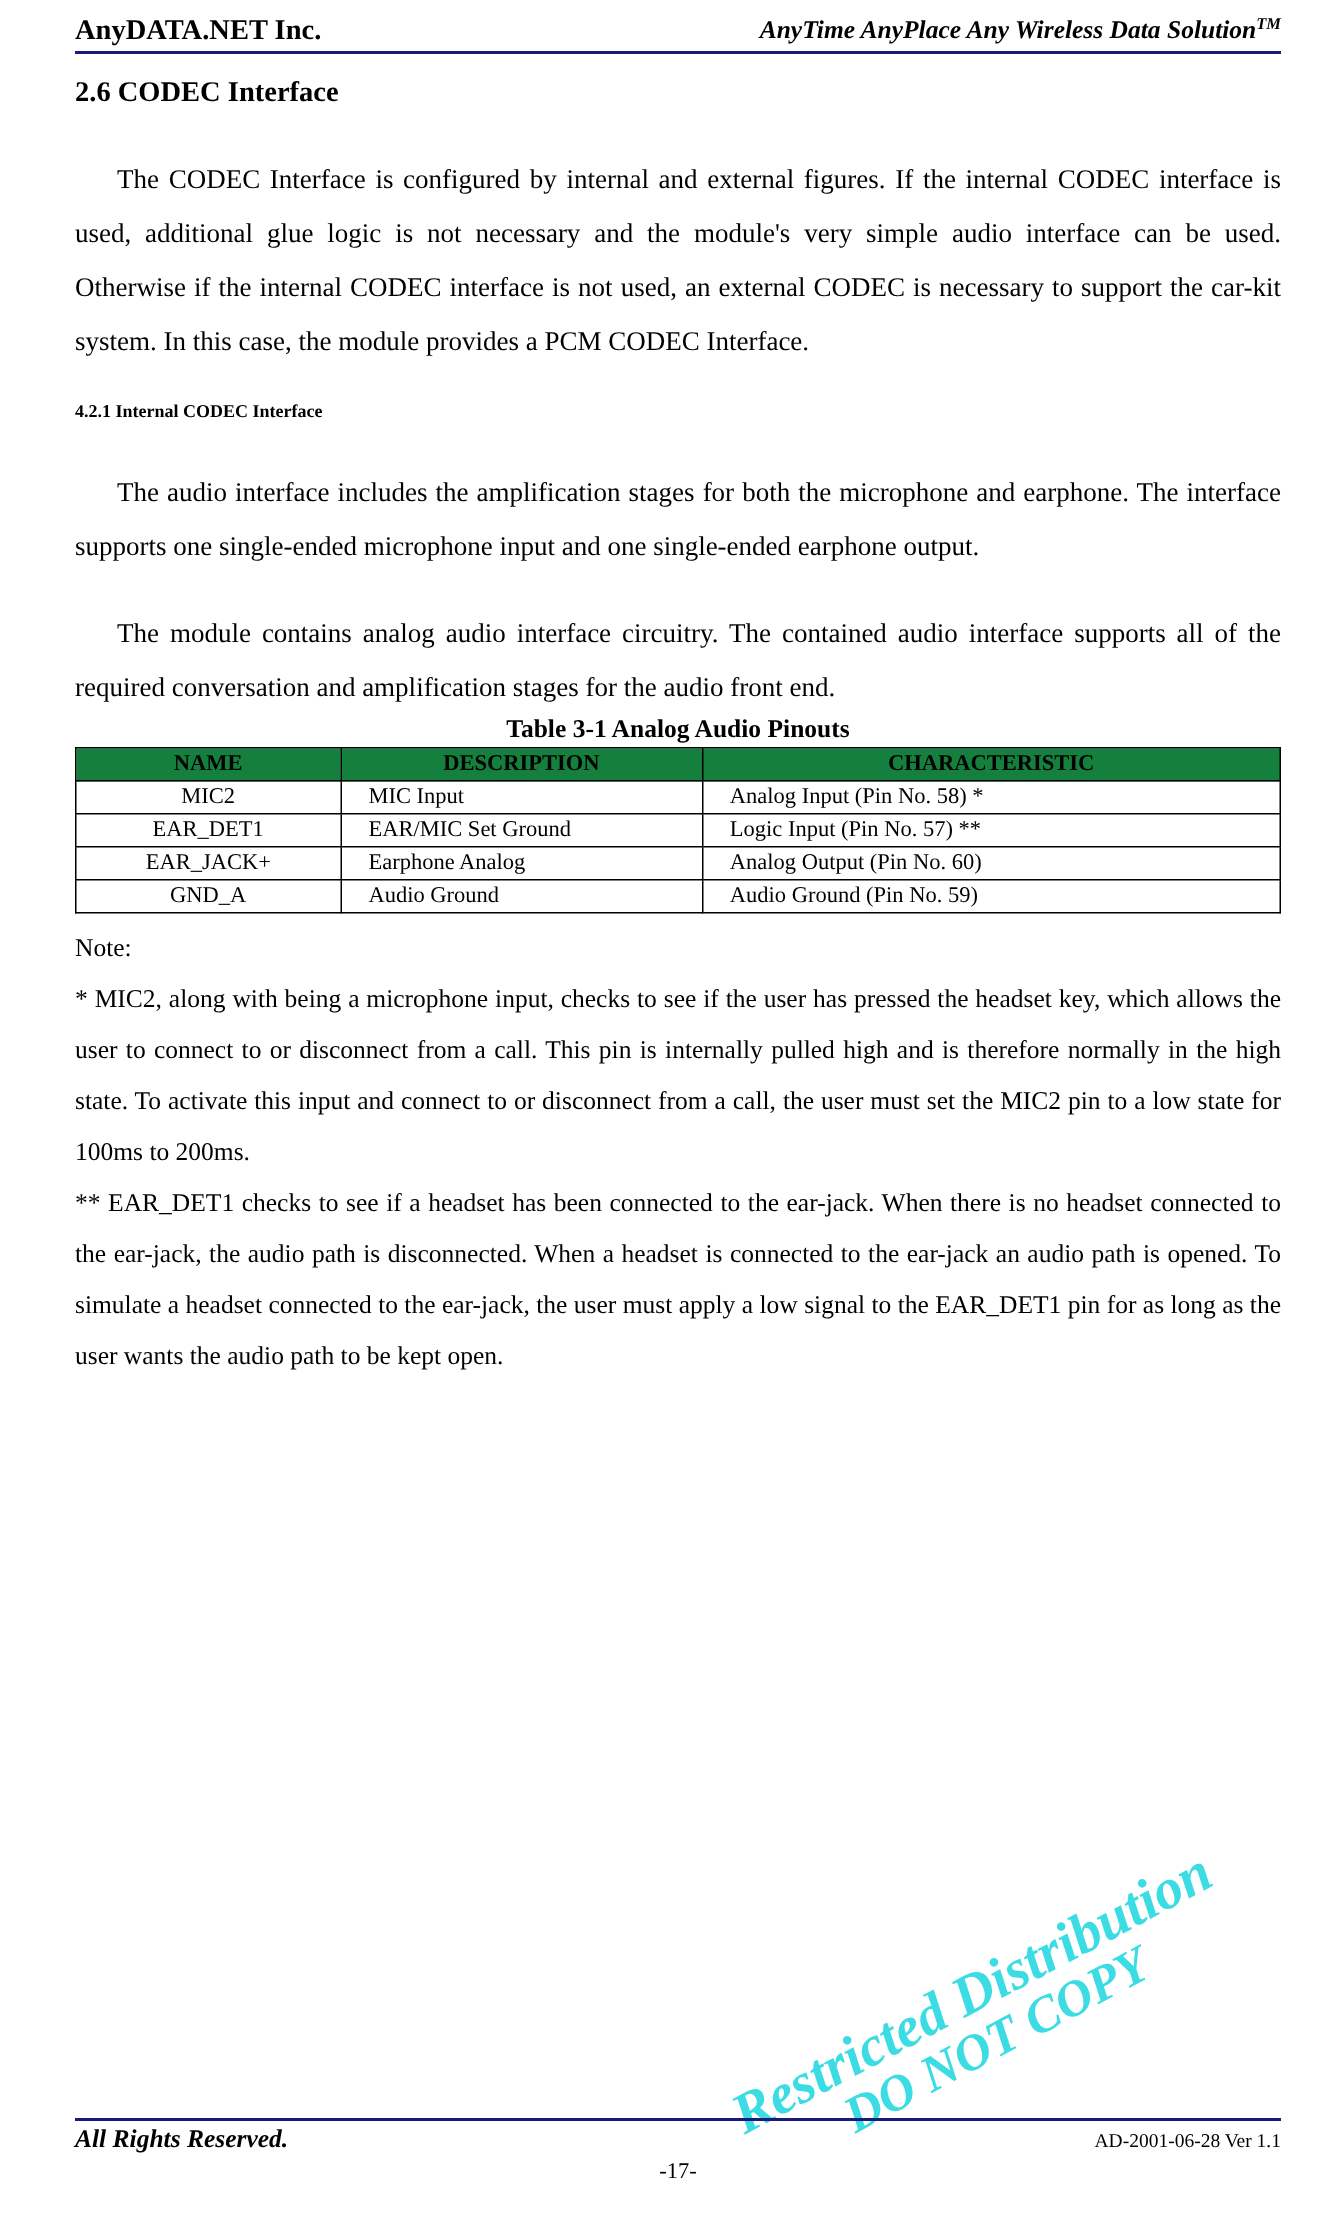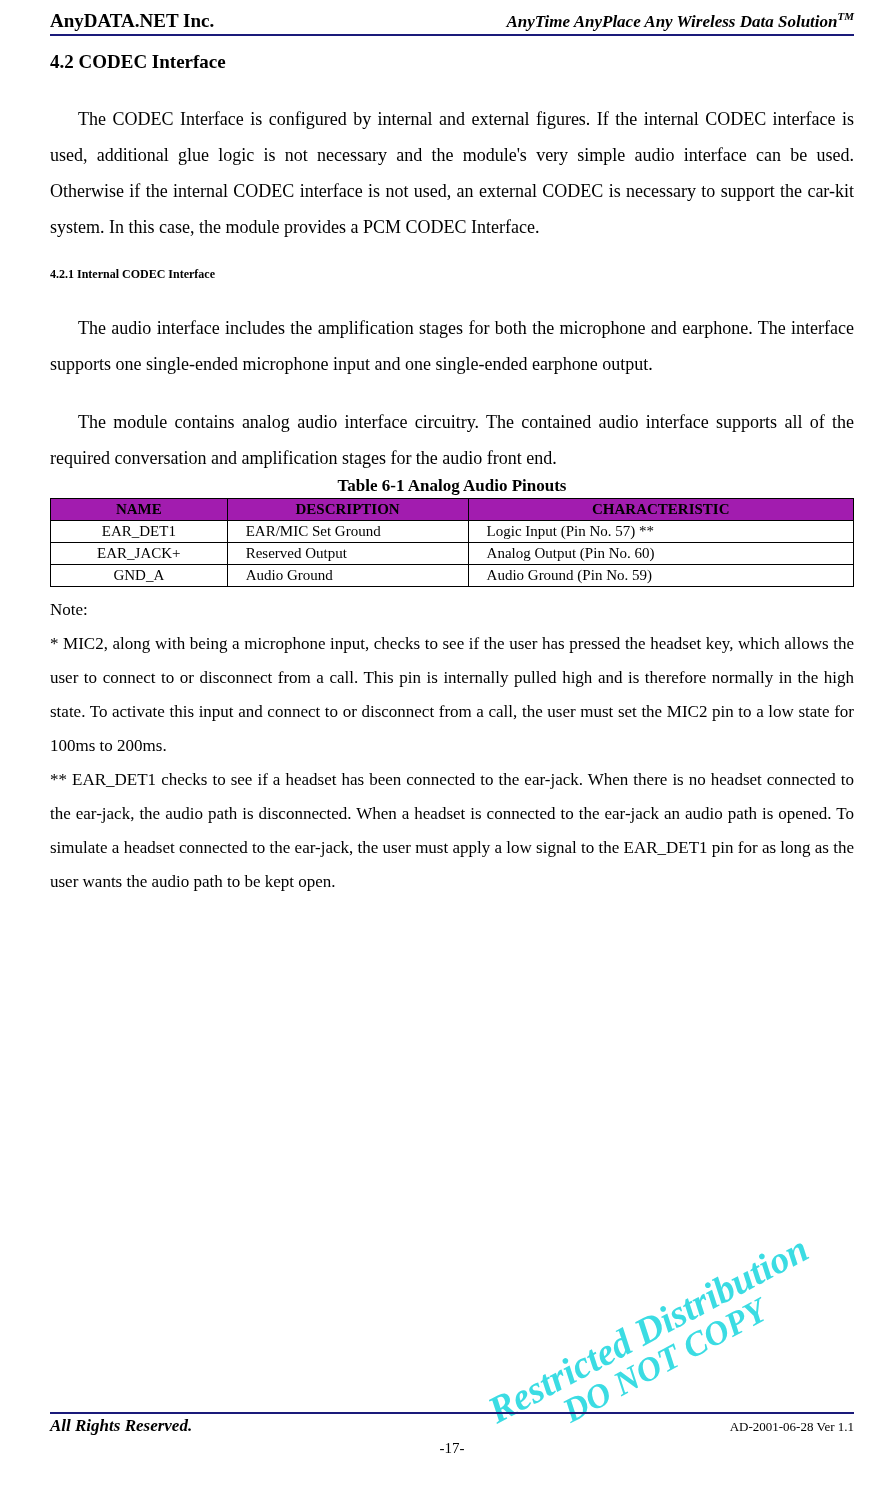--- a/index.html
+++ b/index.html
@@ -60,21 +60,21 @@
       text-align: center;
       margin: 0 0 2px 0;
     }
     table {
       width: 100%;
       border-collapse: collapse;
       font-size: 15px;
       margin-bottom: 6px;
     }
     th {
-      background: #a21caf;
+      background: #15803d;
       color: #000;
       font-weight: bold;
       border: 1px solid #000;
       padding: 2px 8px;
       text-align: center;
     }
     td {
       border: 1px solid #000;
       padding: 2px 8px;
     }
@@ -147,47 +147,52 @@
 <body>
 
 <div class="page">
   <div class="header-line">
     <span class="company">AnyDATA.NET Inc.</span>
     <span class="tagline">
       <span>AnyTime AnyPlace Any Wireless Data Solution</span><sup>TM</sup>
     </span>
   </div>
 
-  <div class="section-heading">4.2 CODEC Interface</div>
+  <div class="section-heading">2.6 CODEC Interface</div>
 
   <p class="body-text indent">The CODEC Interface is configured by internal and external figures. If the internal CODEC interface is used, additional glue logic is not necessary and the module's very simple audio interface can be used. Otherwise if the internal CODEC interface is not used, an external CODEC is necessary to support the car-kit system. In this case, the module provides a PCM CODEC Interface.</p>
 
   <div class="sub-heading">4.2.1 Internal CODEC Interface</div>
 
   <p class="body-text" style="text-indent:28px;">The audio interface includes the amplification stages for both the microphone and earphone. The interface supports one single-ended microphone input and one single-ended earphone output.</p>
   <p class="body-text" style="text-indent:28px; margin-bottom:0;">The module contains analog audio interface circuitry. The contained audio interface supports all of the required conversation and amplification stages for the audio front end.</p>
 
-  <div class="table-caption">Table 6-1 Analog Audio Pinouts</div>
+  <div class="table-caption">Table 3-1 Analog Audio Pinouts</div>
   <table>
     <thead>
       <tr>
         <th style="width:22%;">NAME</th>
         <th style="width:30%;">DESCRIPTION</th>
         <th>CHARACTERISTIC</th>
       </tr>
     </thead>
     <tbody>
       <tr>
+        <td class="name">MIC2</td>
+        <td class="desc">MIC Input</td>
+        <td class="char">Analog Input    (Pin No. 58) *</td>
+      </tr>
+      <tr>
         <td class="name">EAR_DET1</td>
         <td class="desc">EAR/MIC Set Ground</td>
         <td class="char">Logic Input      (Pin No. 57) **</td>
       </tr>
       <tr>
         <td class="name">EAR_JACK+</td>
-        <td class="desc">Reserved Output</td>
+        <td class="desc">Earphone Analog</td>
         <td class="char">Analog Output (Pin No. 60)</td>
       </tr>
       <tr>
         <td class="name">GND_A</td>
         <td class="desc">Audio Ground</td>
         <td class="char">Audio Ground (Pin No. 59)</td>
       </tr>
     </tbody>
   </table>
 

